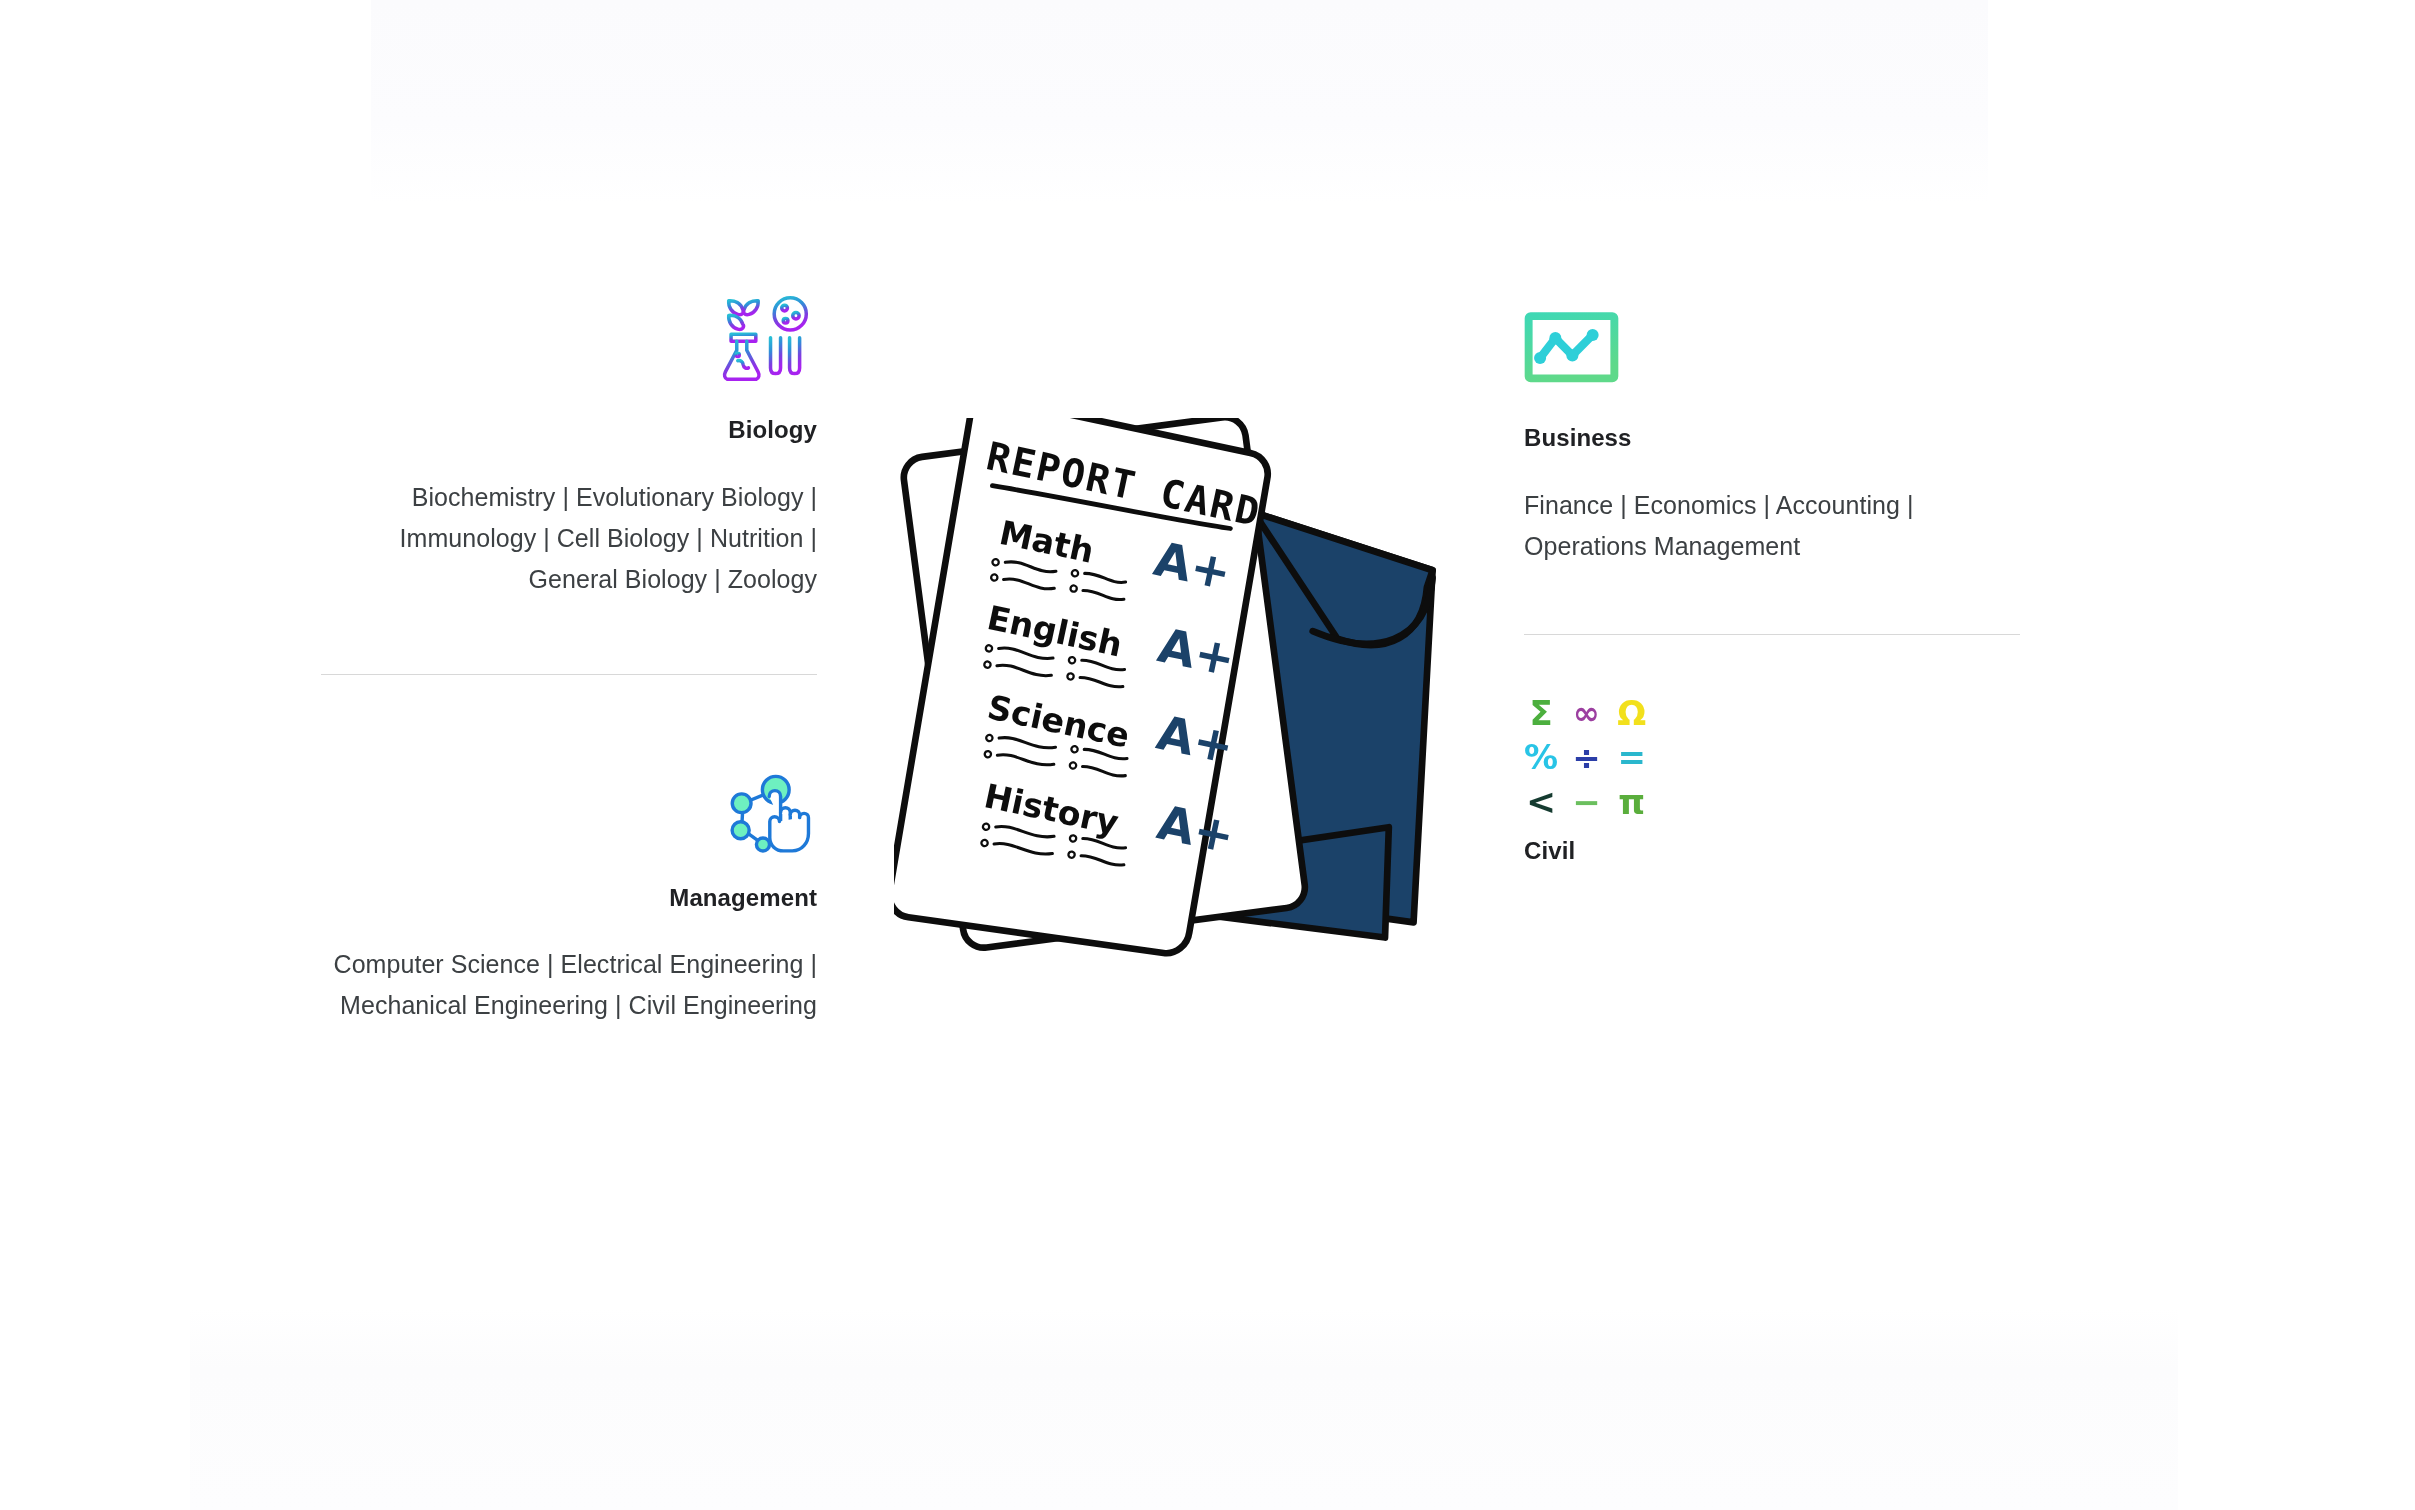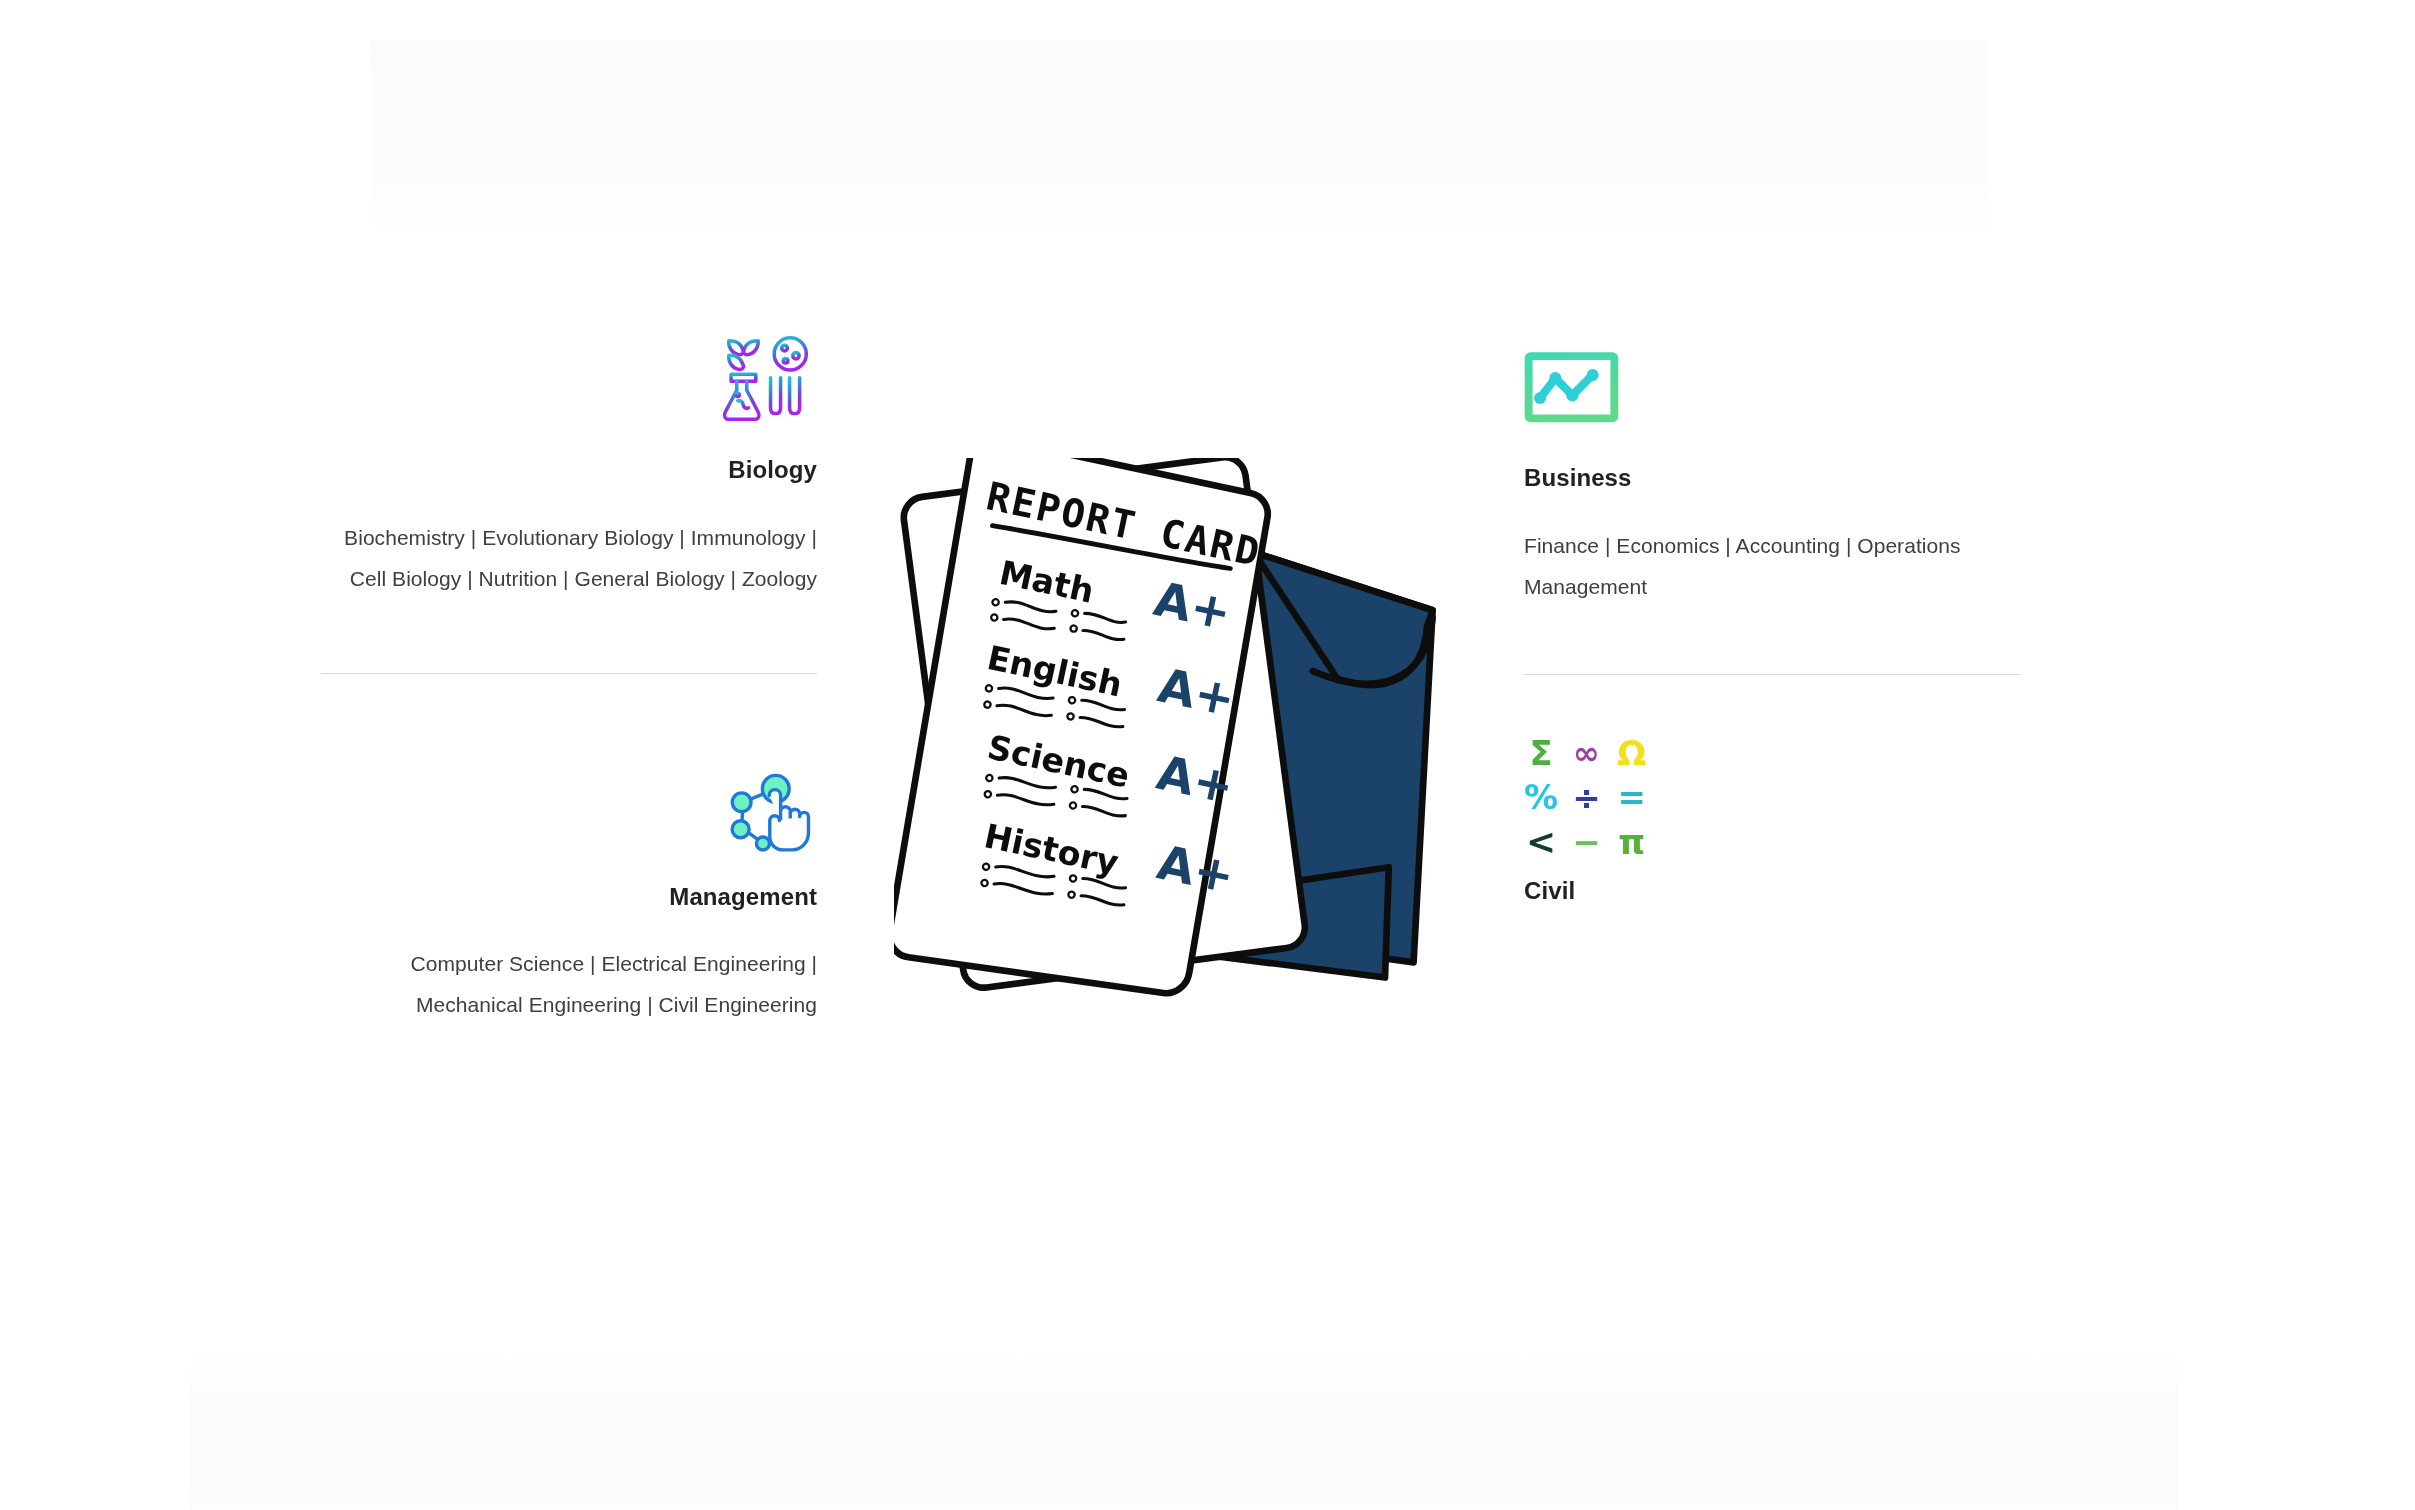--- a/index.html
+++ b/index.html
@@ -8,21 +8,20 @@
     height: 1510px;
     background: #ffffff;
     font-family: "Liberation Sans", sans-serif;
     overflow: hidden;
   }
   .page {
     position: relative;
     width: 2416px;
     height: 1254px;
     background: #ffffff;
-    margin-top: 40px;
   }
 
   
   .wash-top {
     position: absolute;
     left: 371px; top: 0; width: 1617px; height: 204px;
     background: linear-gradient(180deg, #fbfbfd 0%, #fcfcfe 60%, #ffffff 100%);
   }
   .wash-bottom {
     position: absolute;
@@ -52,21 +51,21 @@
   .cat-title {
     font-size: 24px;
     font-weight: bold;
     color: #202124;
     letter-spacing: 0.1px;
     line-height: 28.5px;
     margin-bottom: 32px;
   }
 
   .cat-list {
-    font-size: 21px;
+    font-size: 25px;
     line-height: 41px;
     color: #3c4043;
     letter-spacing: 0.05px;
   }
 
   .divider {
     height: 1px;
     background: #d8d8d8;
     width: 100%;
   }

